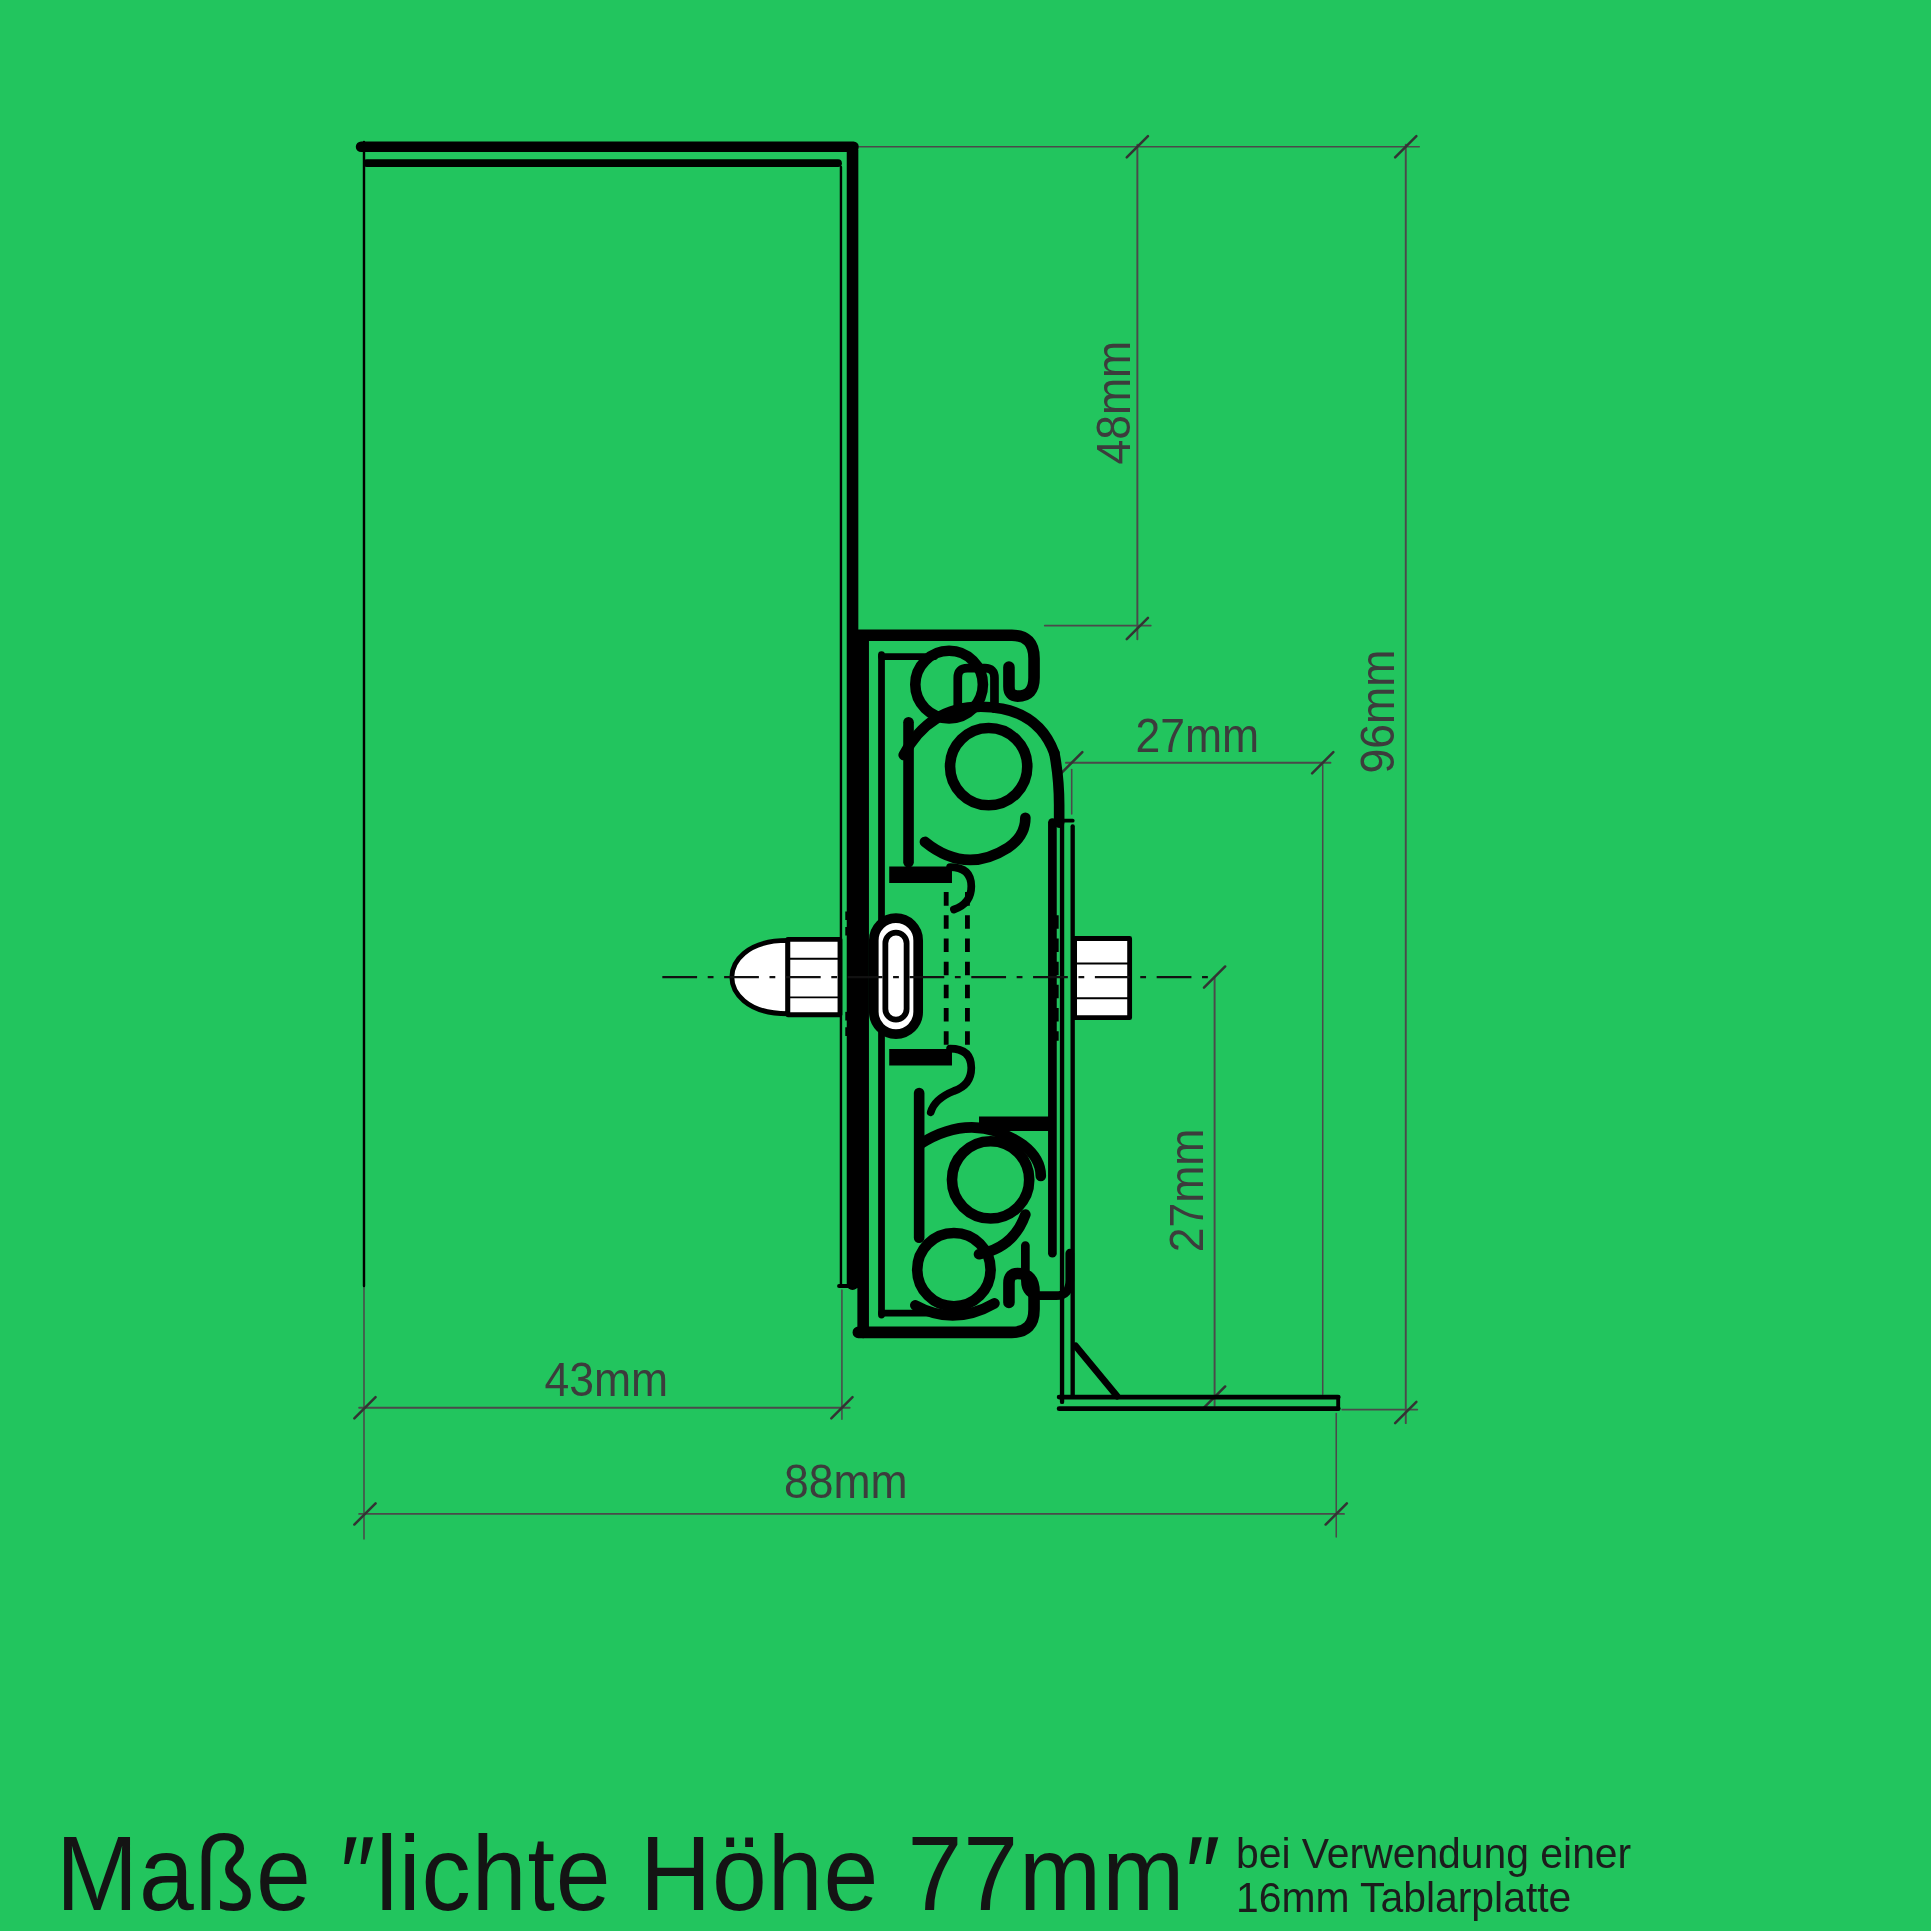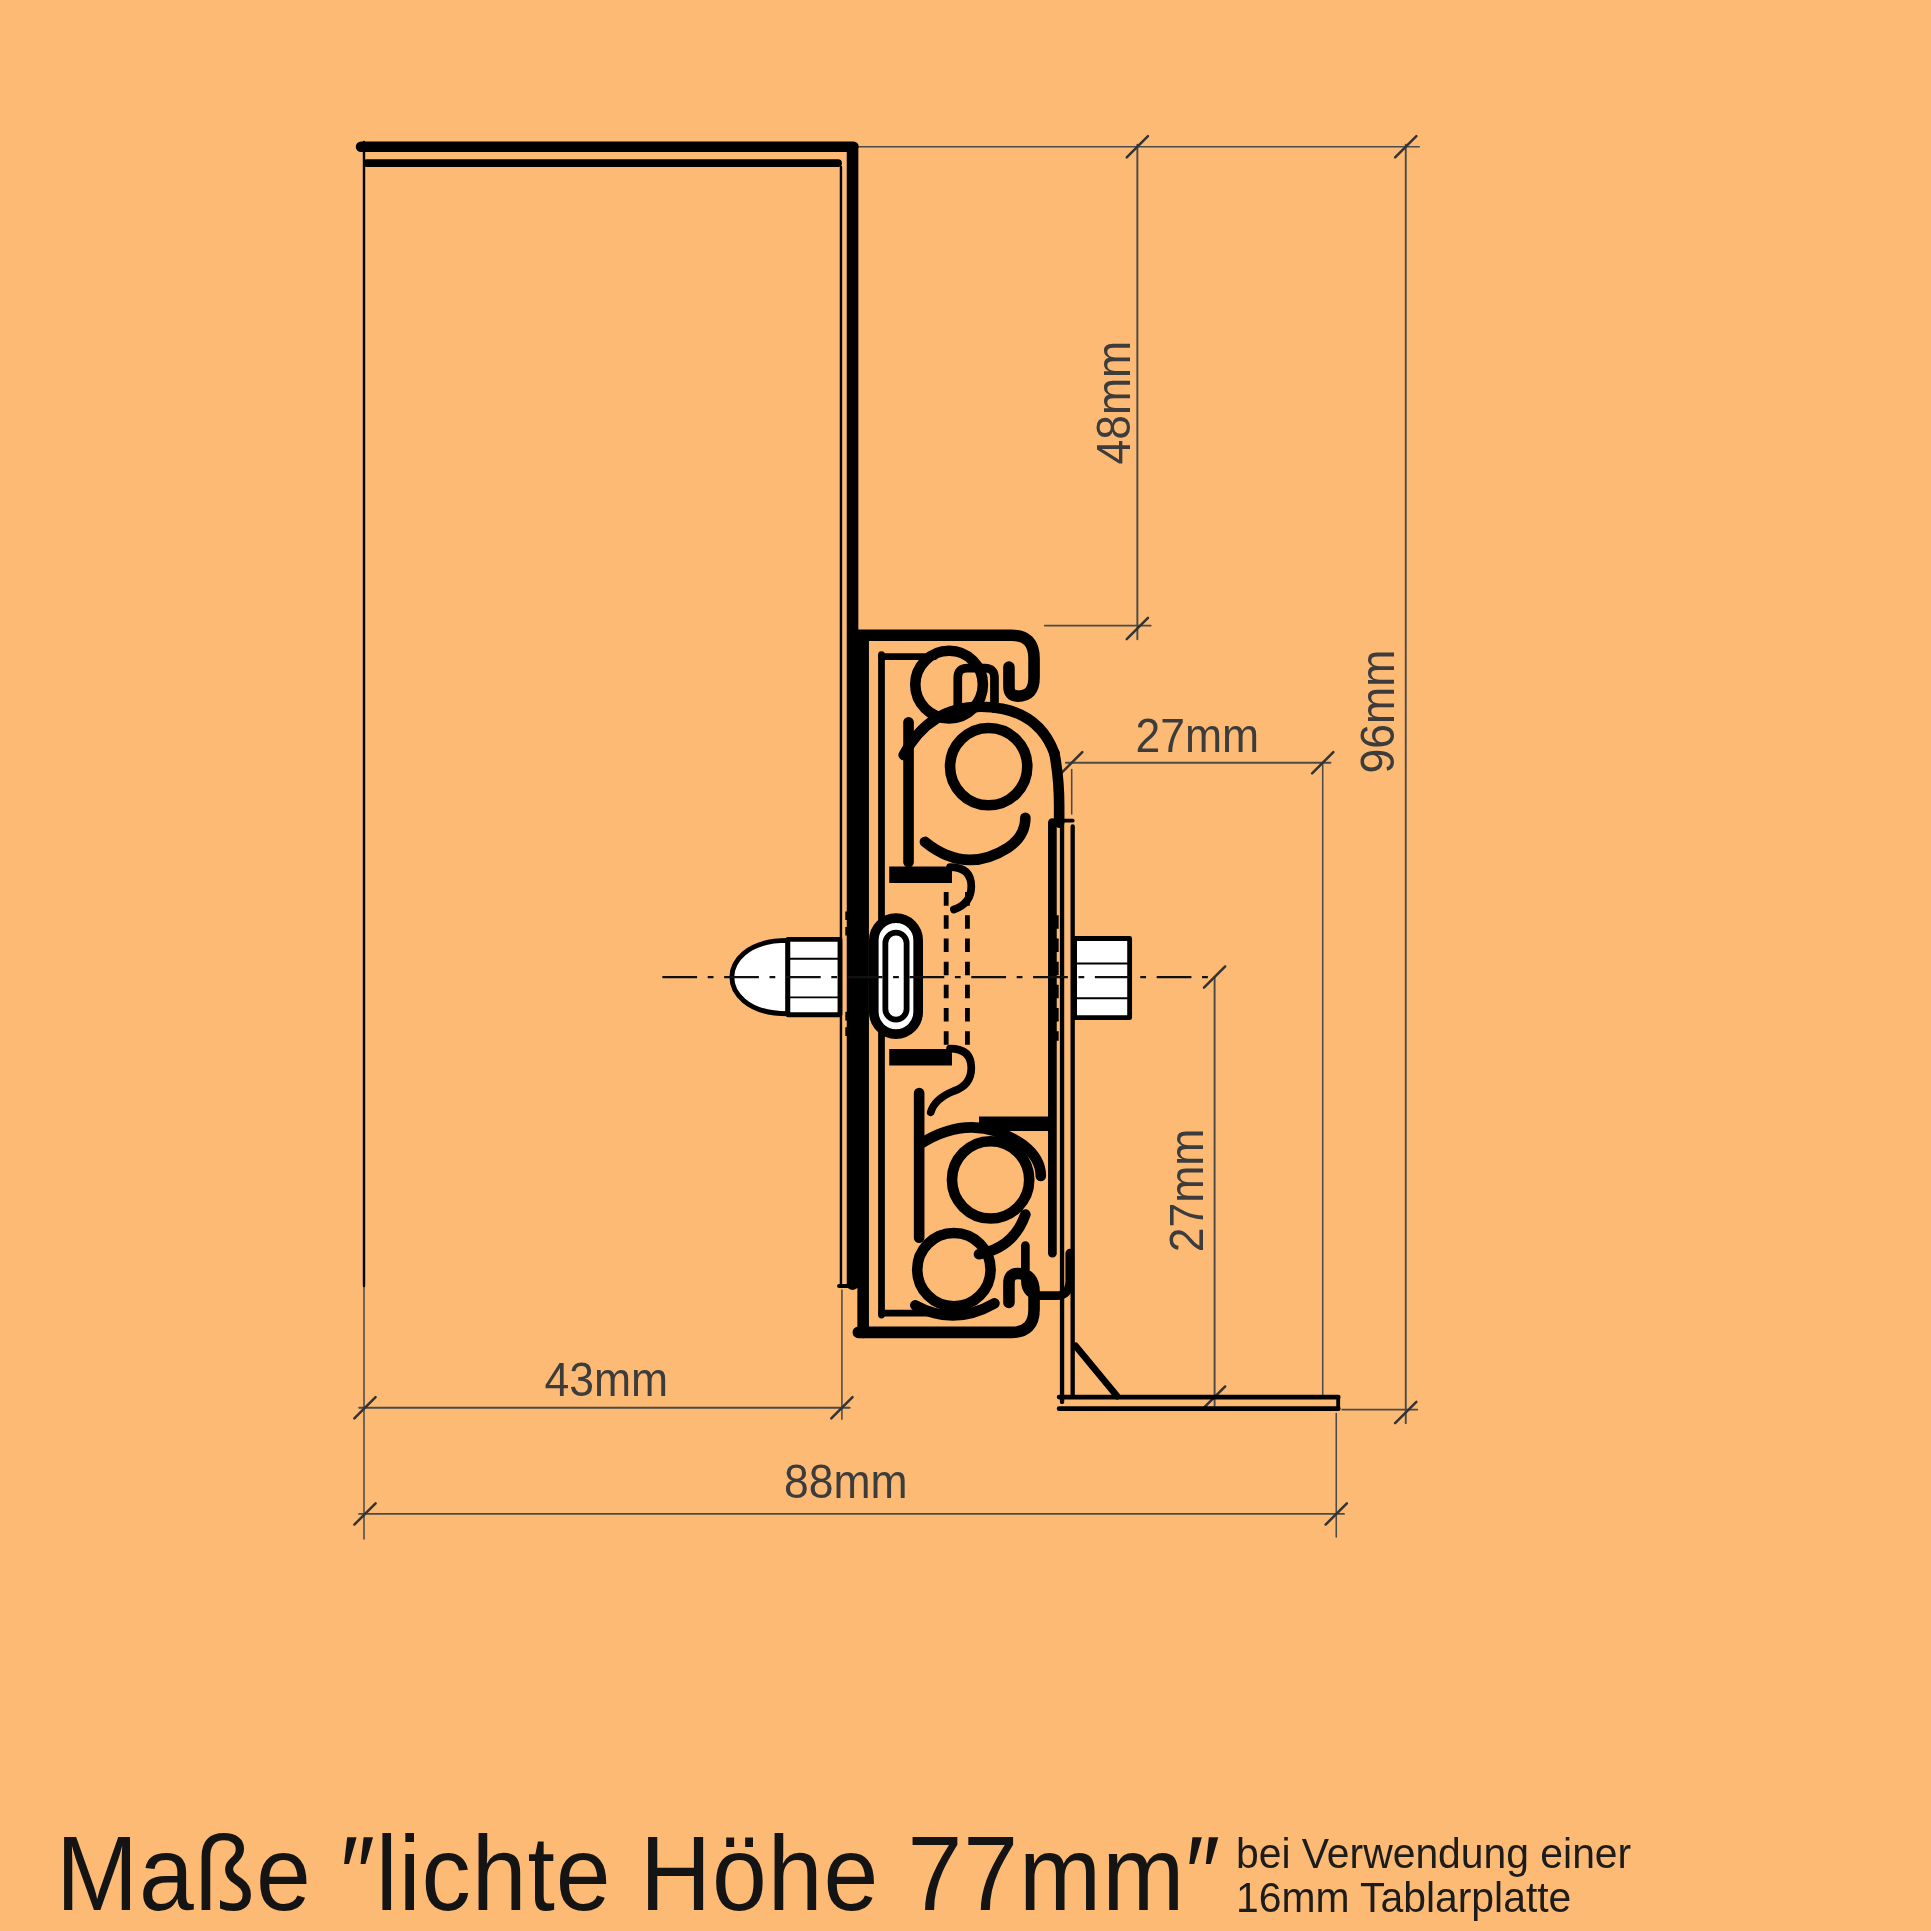--- a/index.html
+++ b/index.html
@@ -1,16 +1,16 @@
 <!DOCTYPE html>
 <html><head>
 <meta charset="utf-8">
 <style>
   html,body{margin:0;padding:0;background:#ffffff;}
-  #canvas{position:relative;width:1931px;height:1931px;background:#fdba74;overflow:hidden;
+  #canvas{position:relative;width:1931px;height:1931px;background:#22c55e;overflow:hidden;
           font-family:"Liberation Sans", sans-serif;}
   #drawing-svg{position:absolute;left:0;top:0;}
   .dimtext{font-family:"Liberation Sans", sans-serif;font-size:50px;font-weight:300;fill:#3c3c3c;}
   #title-block{position:absolute;left:56px;top:1813px;width:1274px;color:#141414;
                font-size:106px;font-weight:100;letter-spacing:1px;white-space:nowrap;
                transform:scaleX(0.93);transform-origin:left top;}
   #note-block{position:absolute;left:1236px;top:1831px;color:#1c1c1c;
               font-size:43px;font-weight:100;line-height:1.03;white-space:nowrap;
               transform:scaleX(0.95);transform-origin:left top;}
 </style>

